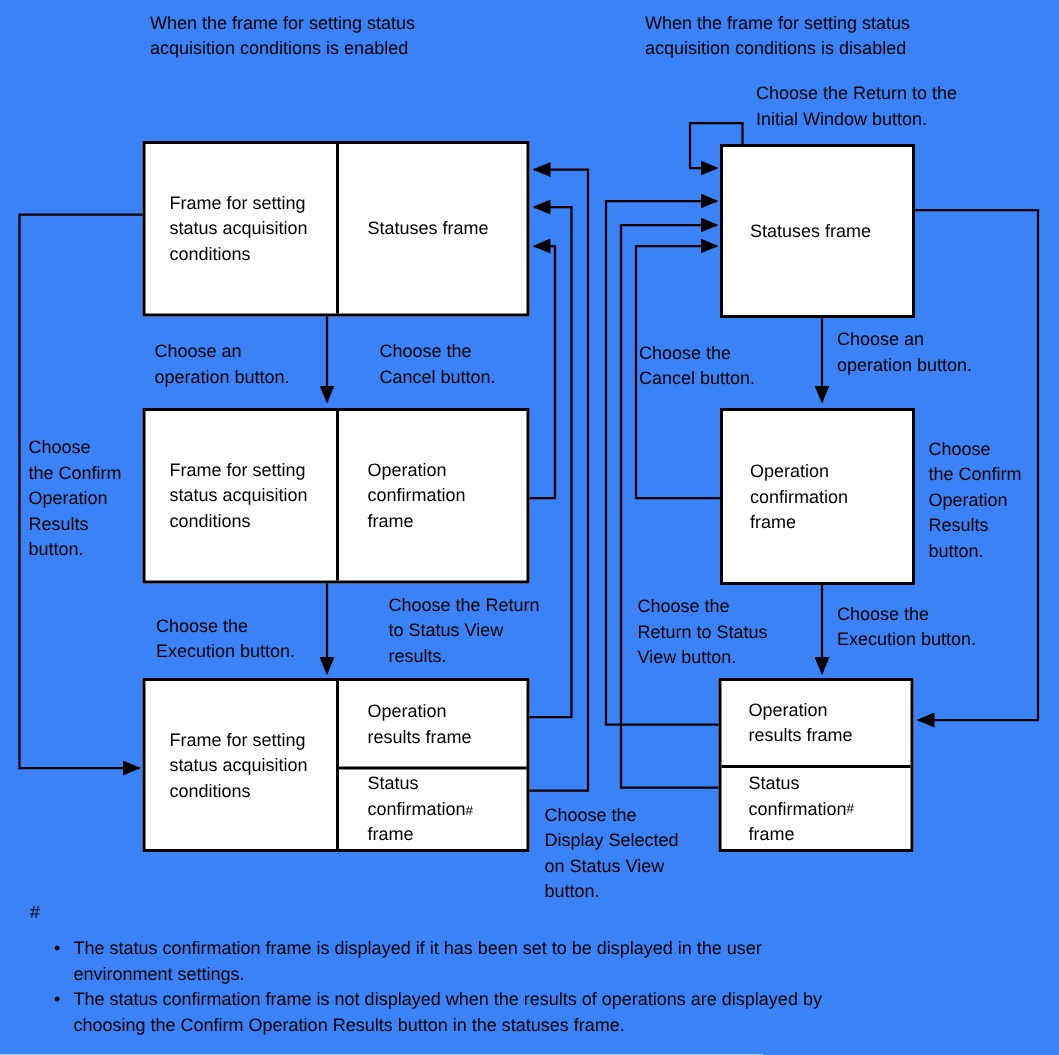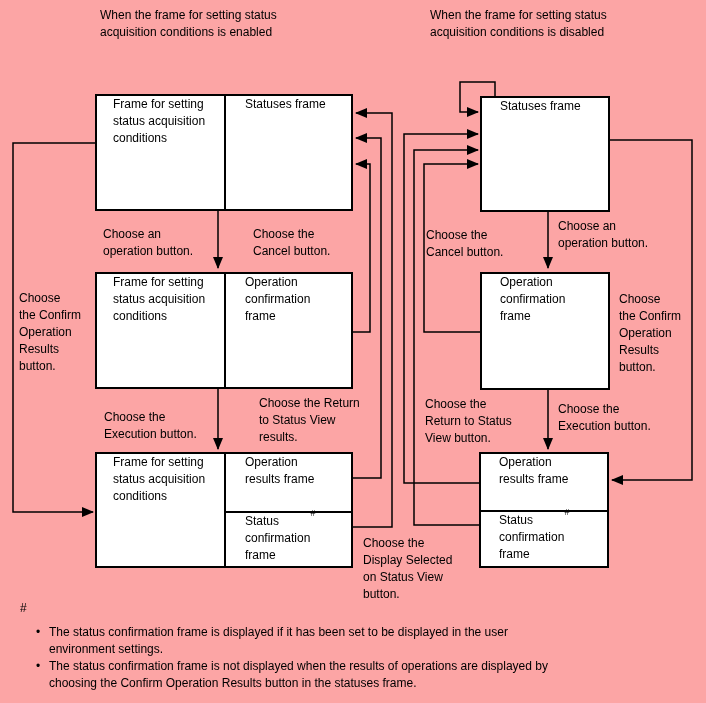--- a/index.html
+++ b/index.html
@@ -1,22 +1,22 @@
 <!DOCTYPE html>
 <html><head>
 <meta charset="utf-8">
 <style>
   html,body { margin:0; padding:0; background:#ffffff; }
   .stage {
-    position:relative; width:706px; height:703px; background:#fca5a5;
+    position:relative; width:706px; height:703px; background:#3b82f6;
     font-family:"Liberation Sans", sans-serif; font-size:12px; line-height:17px;
     color:#000; overflow:hidden;
   }
   .box { position:absolute; border:2px solid #000; background:#fff; box-sizing:border-box; display:flex; }
-  .cell { display:flex; box-sizing:border-box; white-space:pre-line; }
+  .cell { display:flex; align-items:center; box-sizing:border-box; white-space:pre-line; }
   .cell.divider { border-right:2px solid #000; }
   .vsplit { display:flex; flex-direction:column; flex:1; }
   .vsplit .cell { width:100%; }
   .vsplit .cell.top { border-bottom:2px solid #000; }
   .lbl { position:absolute; white-space:pre-line; }
   .svg-overlay { position:absolute; left:0; top:0; pointer-events:none; }
   .svg-overlay path { fill:none; stroke:#000; stroke-width:1.5; }
   sup { font-size:9px; line-height:0; }
   .fn { position:absolute; left:36px; top:624px; width:660px; }
   .fn-item { display:flex; }
@@ -90,20 +90,22 @@
 the Confirm
 Operation
 Results
 button.</div>
   <div class="lbl" style="left:104px;top:409px">Choose the
 Execution button.</div>
   <div class="lbl" style="left:259px;top:395px">Choose the Return
 to Status View
 results.</div>
 
+  <div class="lbl" style="left:504px;top:54px">Choose the Return to the
+Initial Window button.</div>
   <div class="lbl" style="left:426px;top:227px">Choose the
 Cancel button.</div>
   <div class="lbl" style="left:558px;top:218px">Choose an
 operation button.</div>
   <div class="lbl" style="left:619px;top:291px">Choose
 the Confirm
 Operation
 Results
 button.</div>
   <div class="lbl" style="left:425px;top:396px">Choose the

